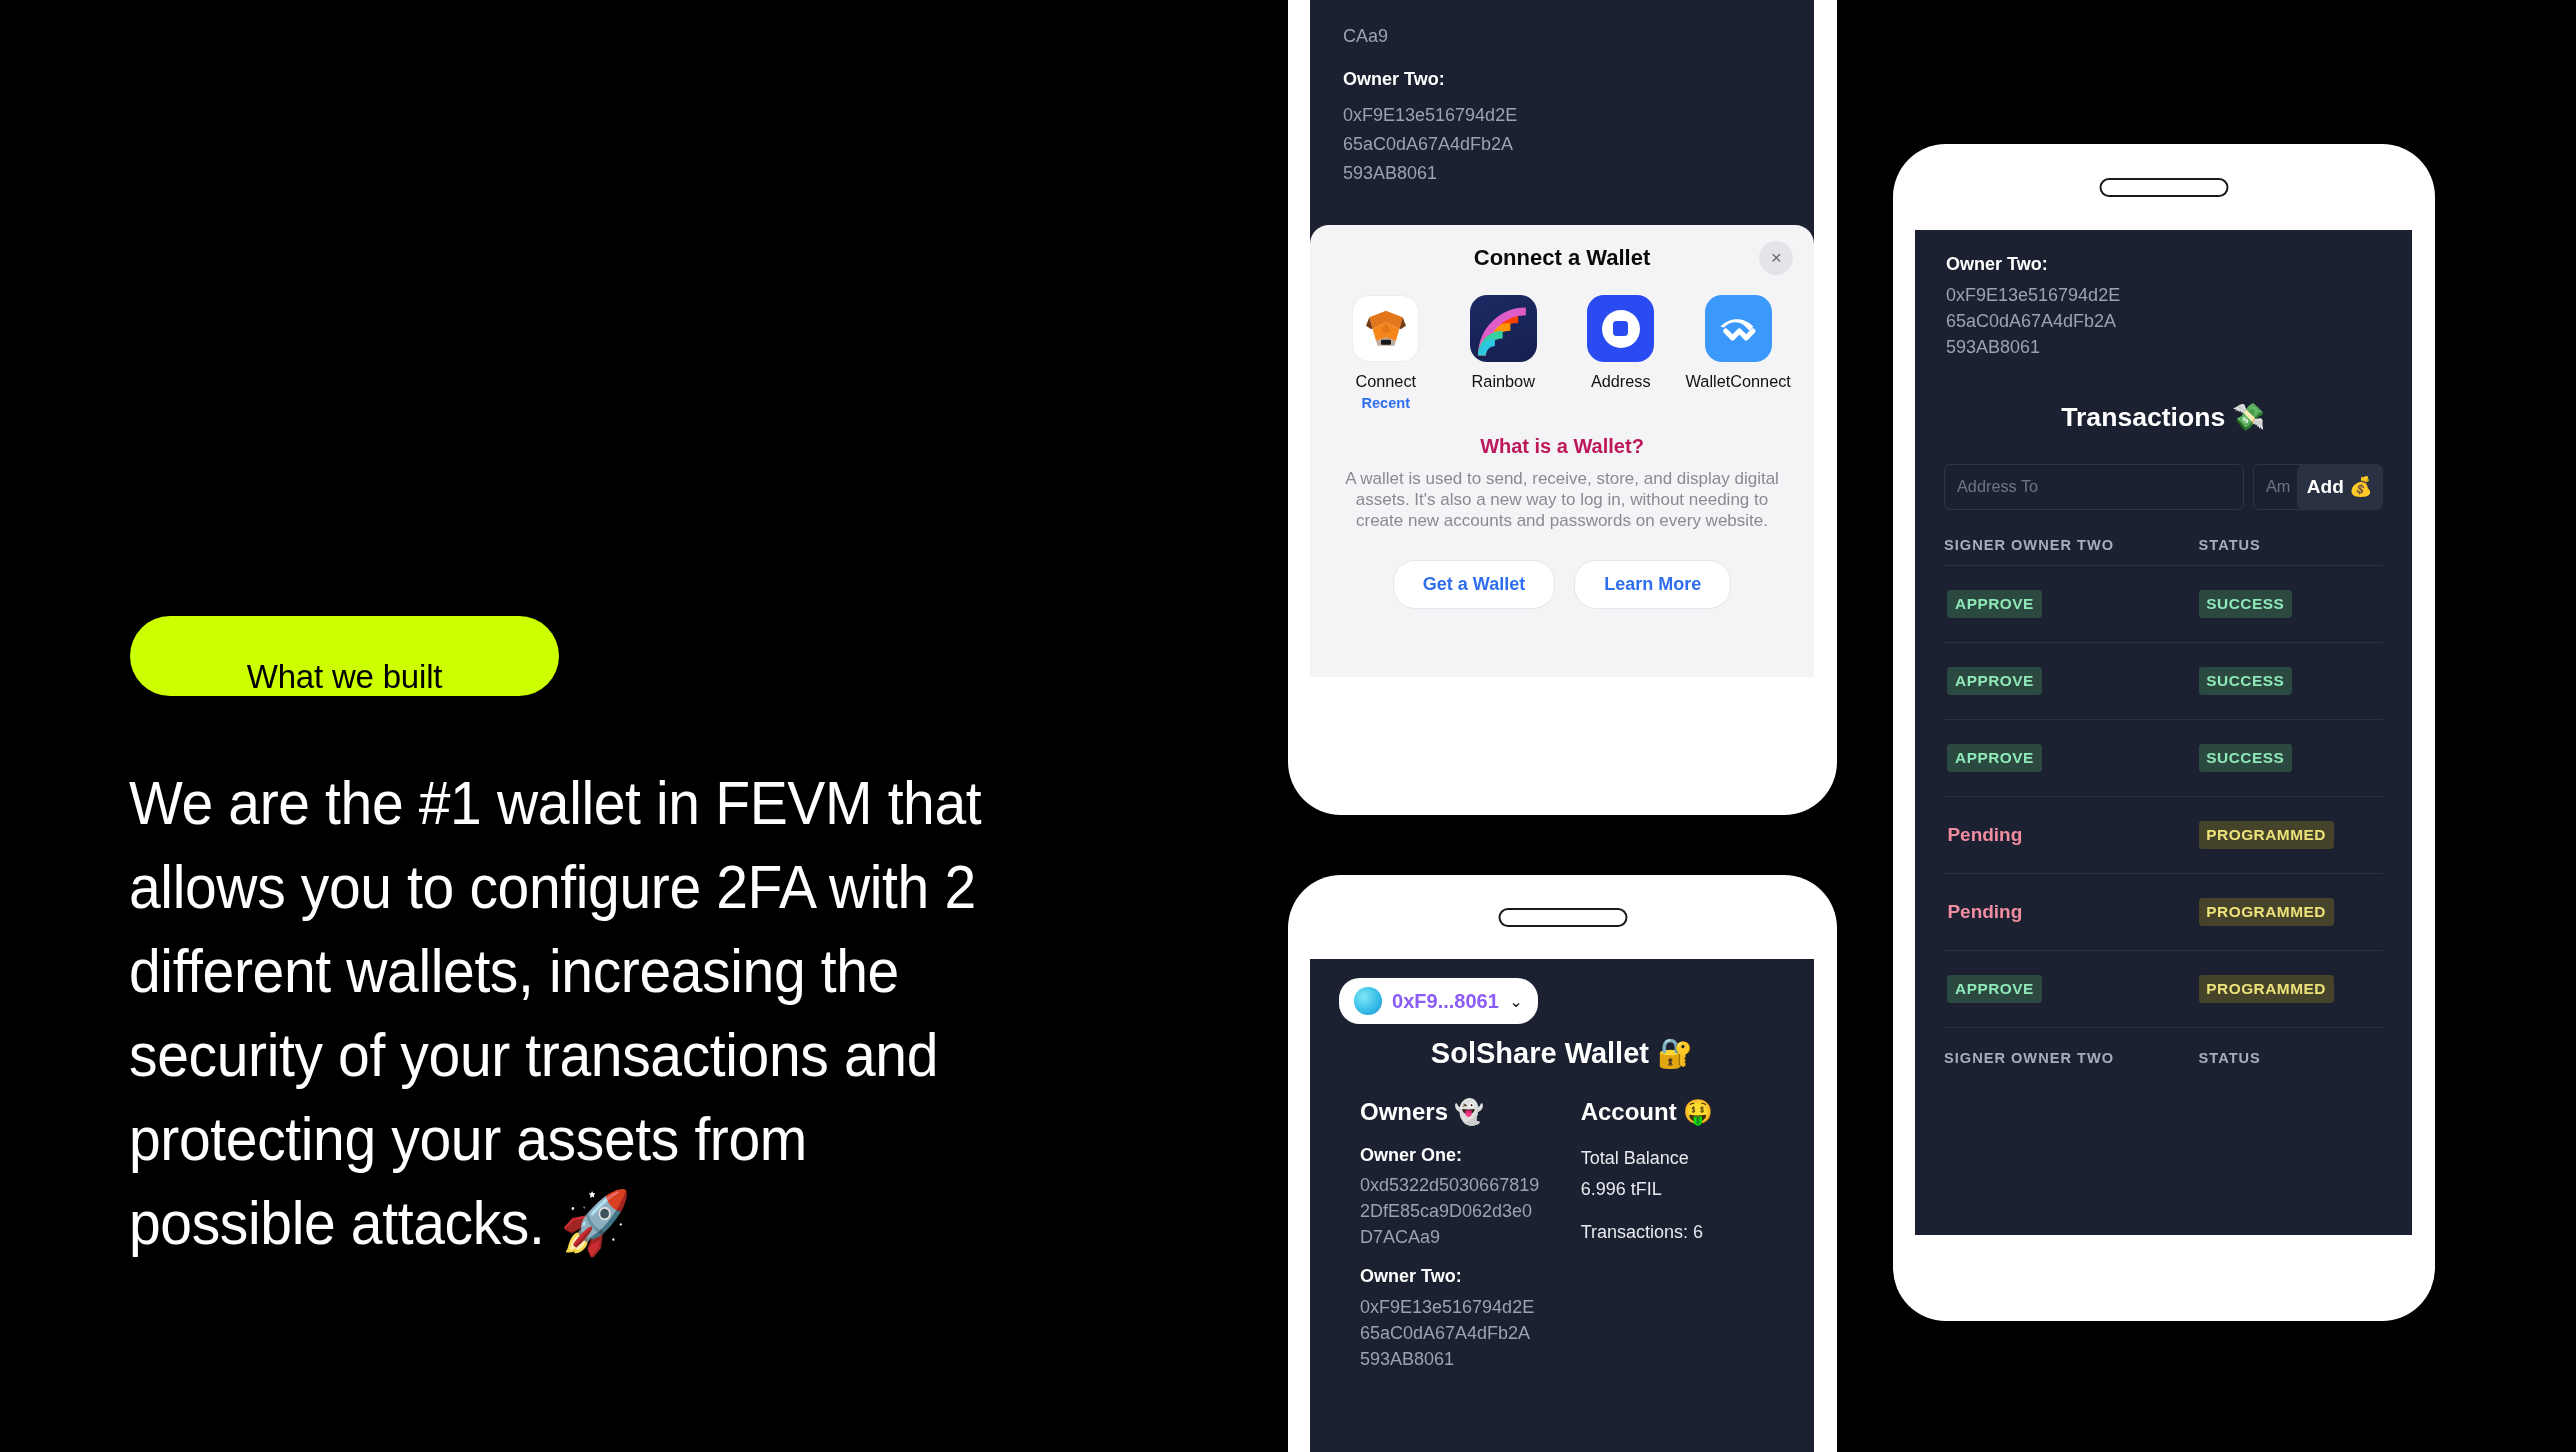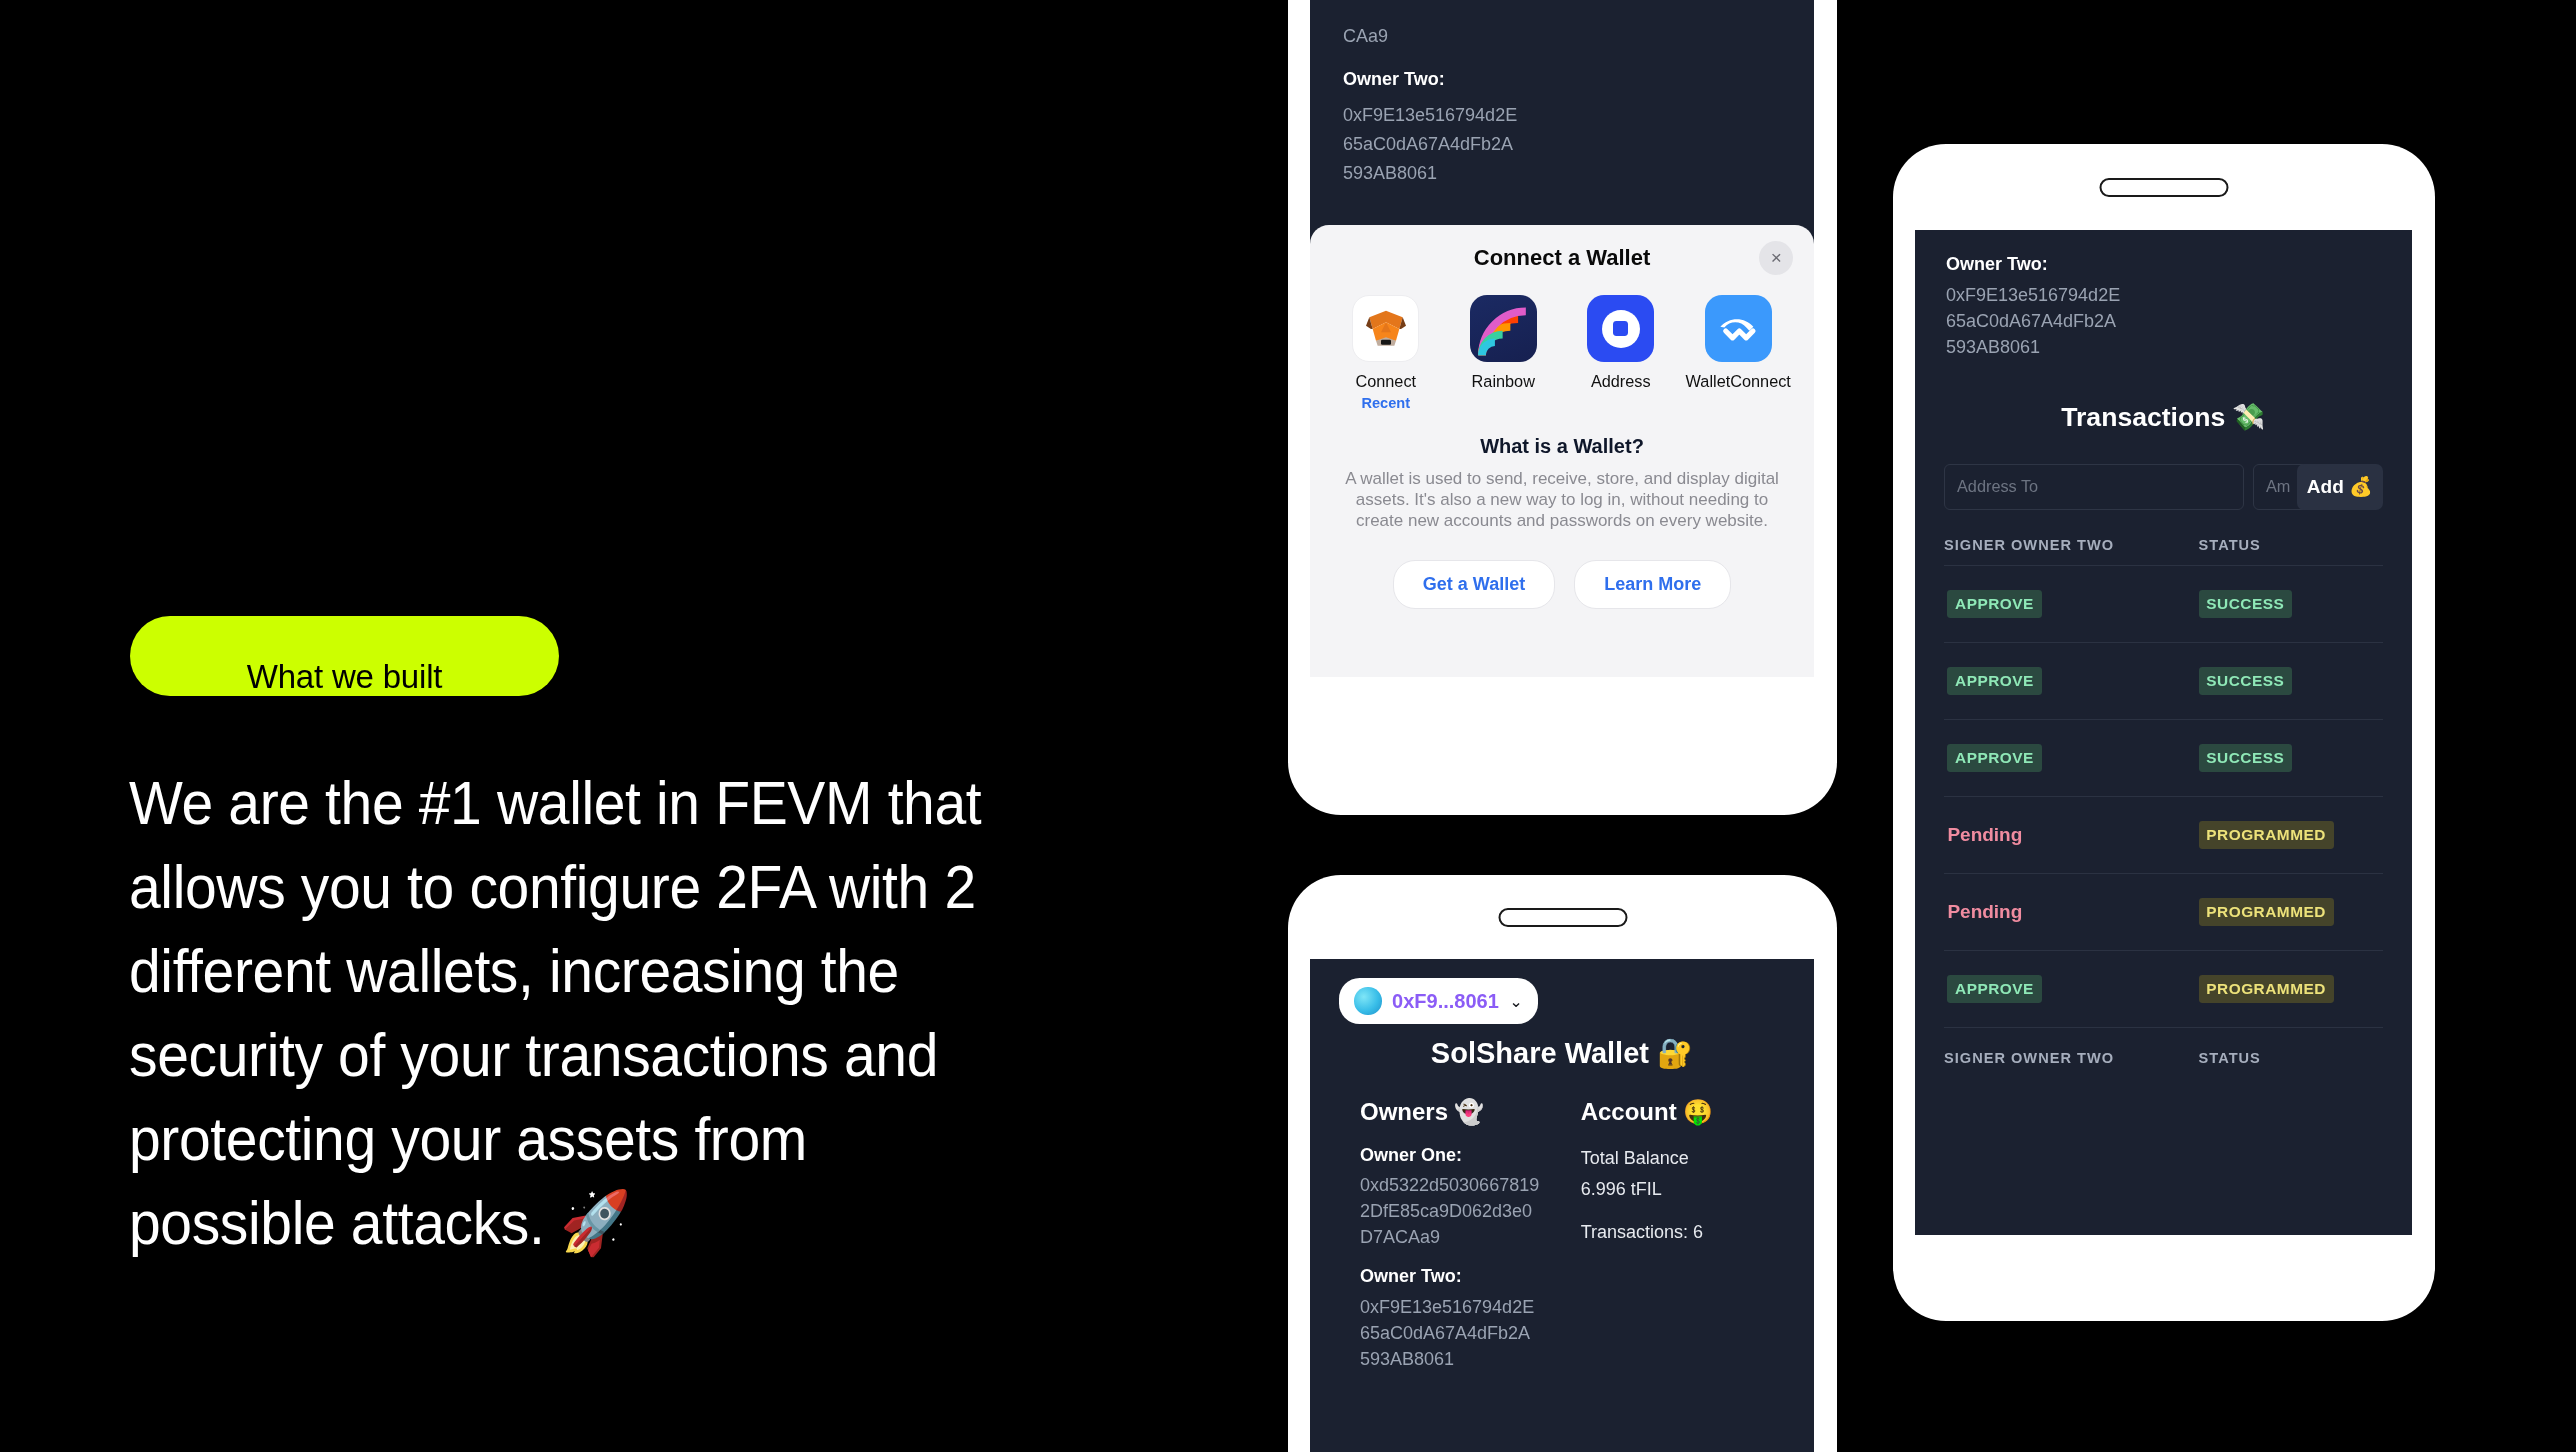--- a/index.html
+++ b/index.html
@@ -111,21 +111,21 @@
   
   .ic-rainbow { background: linear-gradient(160deg,#1B2A63 0%,#162050 100%); display:flex;align-items:flex-end;justify-content:flex-start;}
   
   .ic-coinbase { background:#2B4BF2; display:flex;align-items:center;justify-content:center;}
   .ic-coinbase .cb-outer{width:38px;height:38px;border-radius:50%;background:#fff;display:flex;align-items:center;justify-content:center;}
   .ic-coinbase .cb-inner{width:14.6px;height:14.6px;border-radius:3.4px;background:#2B4BF2;}
   
   .ic-walletconnect{background:#3B99FC;display:flex;align-items:center;justify-content:center;}
 
   .wallet-info { padding: 24px 29px 0 29px; text-align: center; }
-  .wi-title { font-size: 20px; font-weight: bold; color: #0f172a; }
+  .wi-title { font-size: 20px; font-weight: bold; color: #be185d; }
   .wi-body { font-size: 17px; line-height: 21px; color: #8A8A91; margin-top: 10.3px; }
   .wi-buttons { display:flex; justify-content:center; gap: 19px; margin-top: 29px; }
   .wi-btn {
     border: 1.3px solid #E6E6EA; background: #FFF;
     border-radius: 22px; padding: 13px 29px;
     color: #2F6FED; font-size: 18px; font-weight: bold; cursor: pointer;
   }
 
   
   #phone-bottom {

